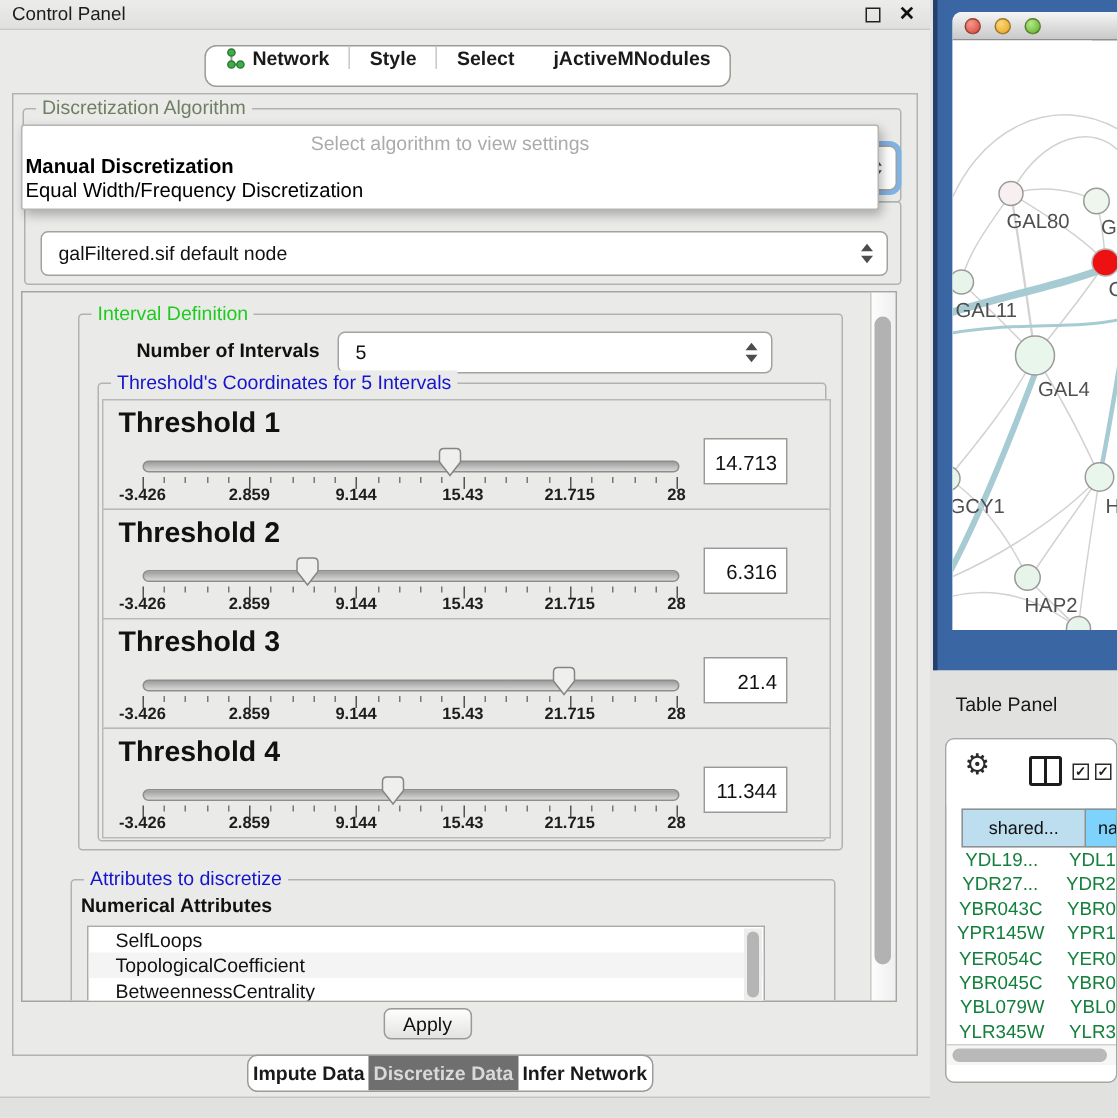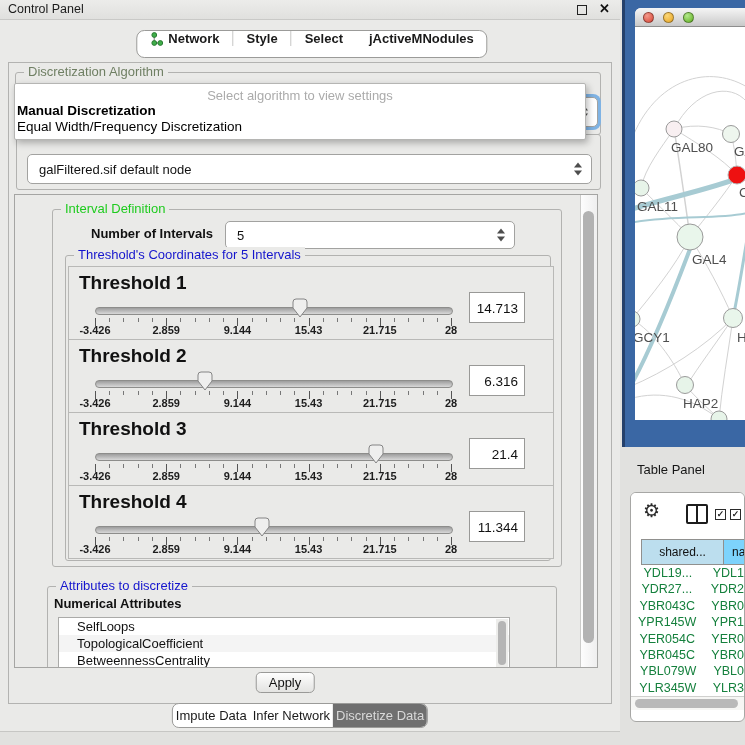--- a/index.html
+++ b/index.html
@@ -57,21 +57,21 @@
   
   #attr-list{position:absolute;left:10px;top:30px;width:450px;height:75px;background:#fff;border:1px solid #aaaaa8;overflow:hidden;}
   .attr-item{font-size:13px;color:#111;padding-left:18px;height:17px;line-height:17px;white-space:nowrap;}
   .attr-item:nth-child(2){background:#f4f4f4;}
   #attr-scrollbar{position:absolute;right:1px;top:1px;bottom:1px;width:12px;background:#ededeb;}
   #attr-thumb{position:absolute;left:2px;top:2px;width:8px;height:44px;background:#b5b5b5;border-radius:4px;}
 
   #apply-btn{position:absolute;left:276px;top:609px;transform:translateX(-50%);height:21px;padding:0 12px;background:linear-gradient(#fefefe,#e3e3e1);border:1px solid #9a9a98;border-radius:5px;font-size:13px;color:#111;line-height:19px;}
 
   #bottom-tabs{position:absolute;left:300px;top:703px;transform:translateX(-50%);display:flex;height:23px;background:#fff;border:1px solid #9b9b99;border-radius:7px;overflow:hidden;}
-  .btab{display:flex;align-items:center;padding:0 3px;font-size:13px;font-weight:normal;color:#1a1a1a;white-space:nowrap;}
+  .btab{display:flex;align-items:center;padding:0 3px;font-size:13px;font-weight:bold;color:#1a1a1a;white-space:nowrap;}
   .btab.selected{background:#6f6f6f;color:#d9d9d9;border-left:none;}
 
   
   #net-frame{position:absolute;left:622px;top:0;width:123px;height:447px;background:#3a67a4;border-left:3px solid #24406b;box-sizing:border-box;}
   #net-window{position:absolute;left:10px;top:8px;width:110px;height:412px;border-top-left-radius:6px;overflow:hidden;background:#fff;}
   #net-titlebar{position:absolute;left:0;top:0;width:100%;height:19px;background:linear-gradient(#f5f5f5,#c9c9c9);border-bottom:1px solid #8e8e8e;box-sizing:border-box;}
   .light{position:absolute;top:3.5px;width:11px;height:11px;border-radius:50%;border:1px solid rgba(0,0,0,0.35);box-sizing:border-box;}
   #net-canvas{position:absolute;left:0;top:19px;width:93px;height:393px;background:#fff;}
 
   
@@ -367,22 +367,22 @@
         <div id="pane-scrollbar">
           <div id="pane-thumb"></div>
         </div>
       </div>
 
       <button id="apply-btn">Apply</button>
     </div>
 
     <div id="bottom-tabs">
         <div class="btab">Impute Data</div>
+        <div class="btab selected">Discretize Data</div>
         <div class="btab">Infer Network</div>
-        <div class="btab selected">Discretize Data</div>
       </div>
   </div>
 
   <div id="net-frame">
     <div id="net-window">
       <div id="net-titlebar">
           <div class="light" style="left: 8px; background: radial-gradient(circle at 35% 30%, rgb(243, 154, 140), rgb(216, 67, 52));"></div>
           <div class="light" style="left: 28px; background: radial-gradient(circle at 35% 30%, rgb(251, 215, 121), rgb(232, 164, 32));"></div>
           <div class="light" style="left: 48px; background: radial-gradient(circle at 35% 30%, rgb(180, 233, 140), rgb(95, 174, 31));"></div>
         </div>

